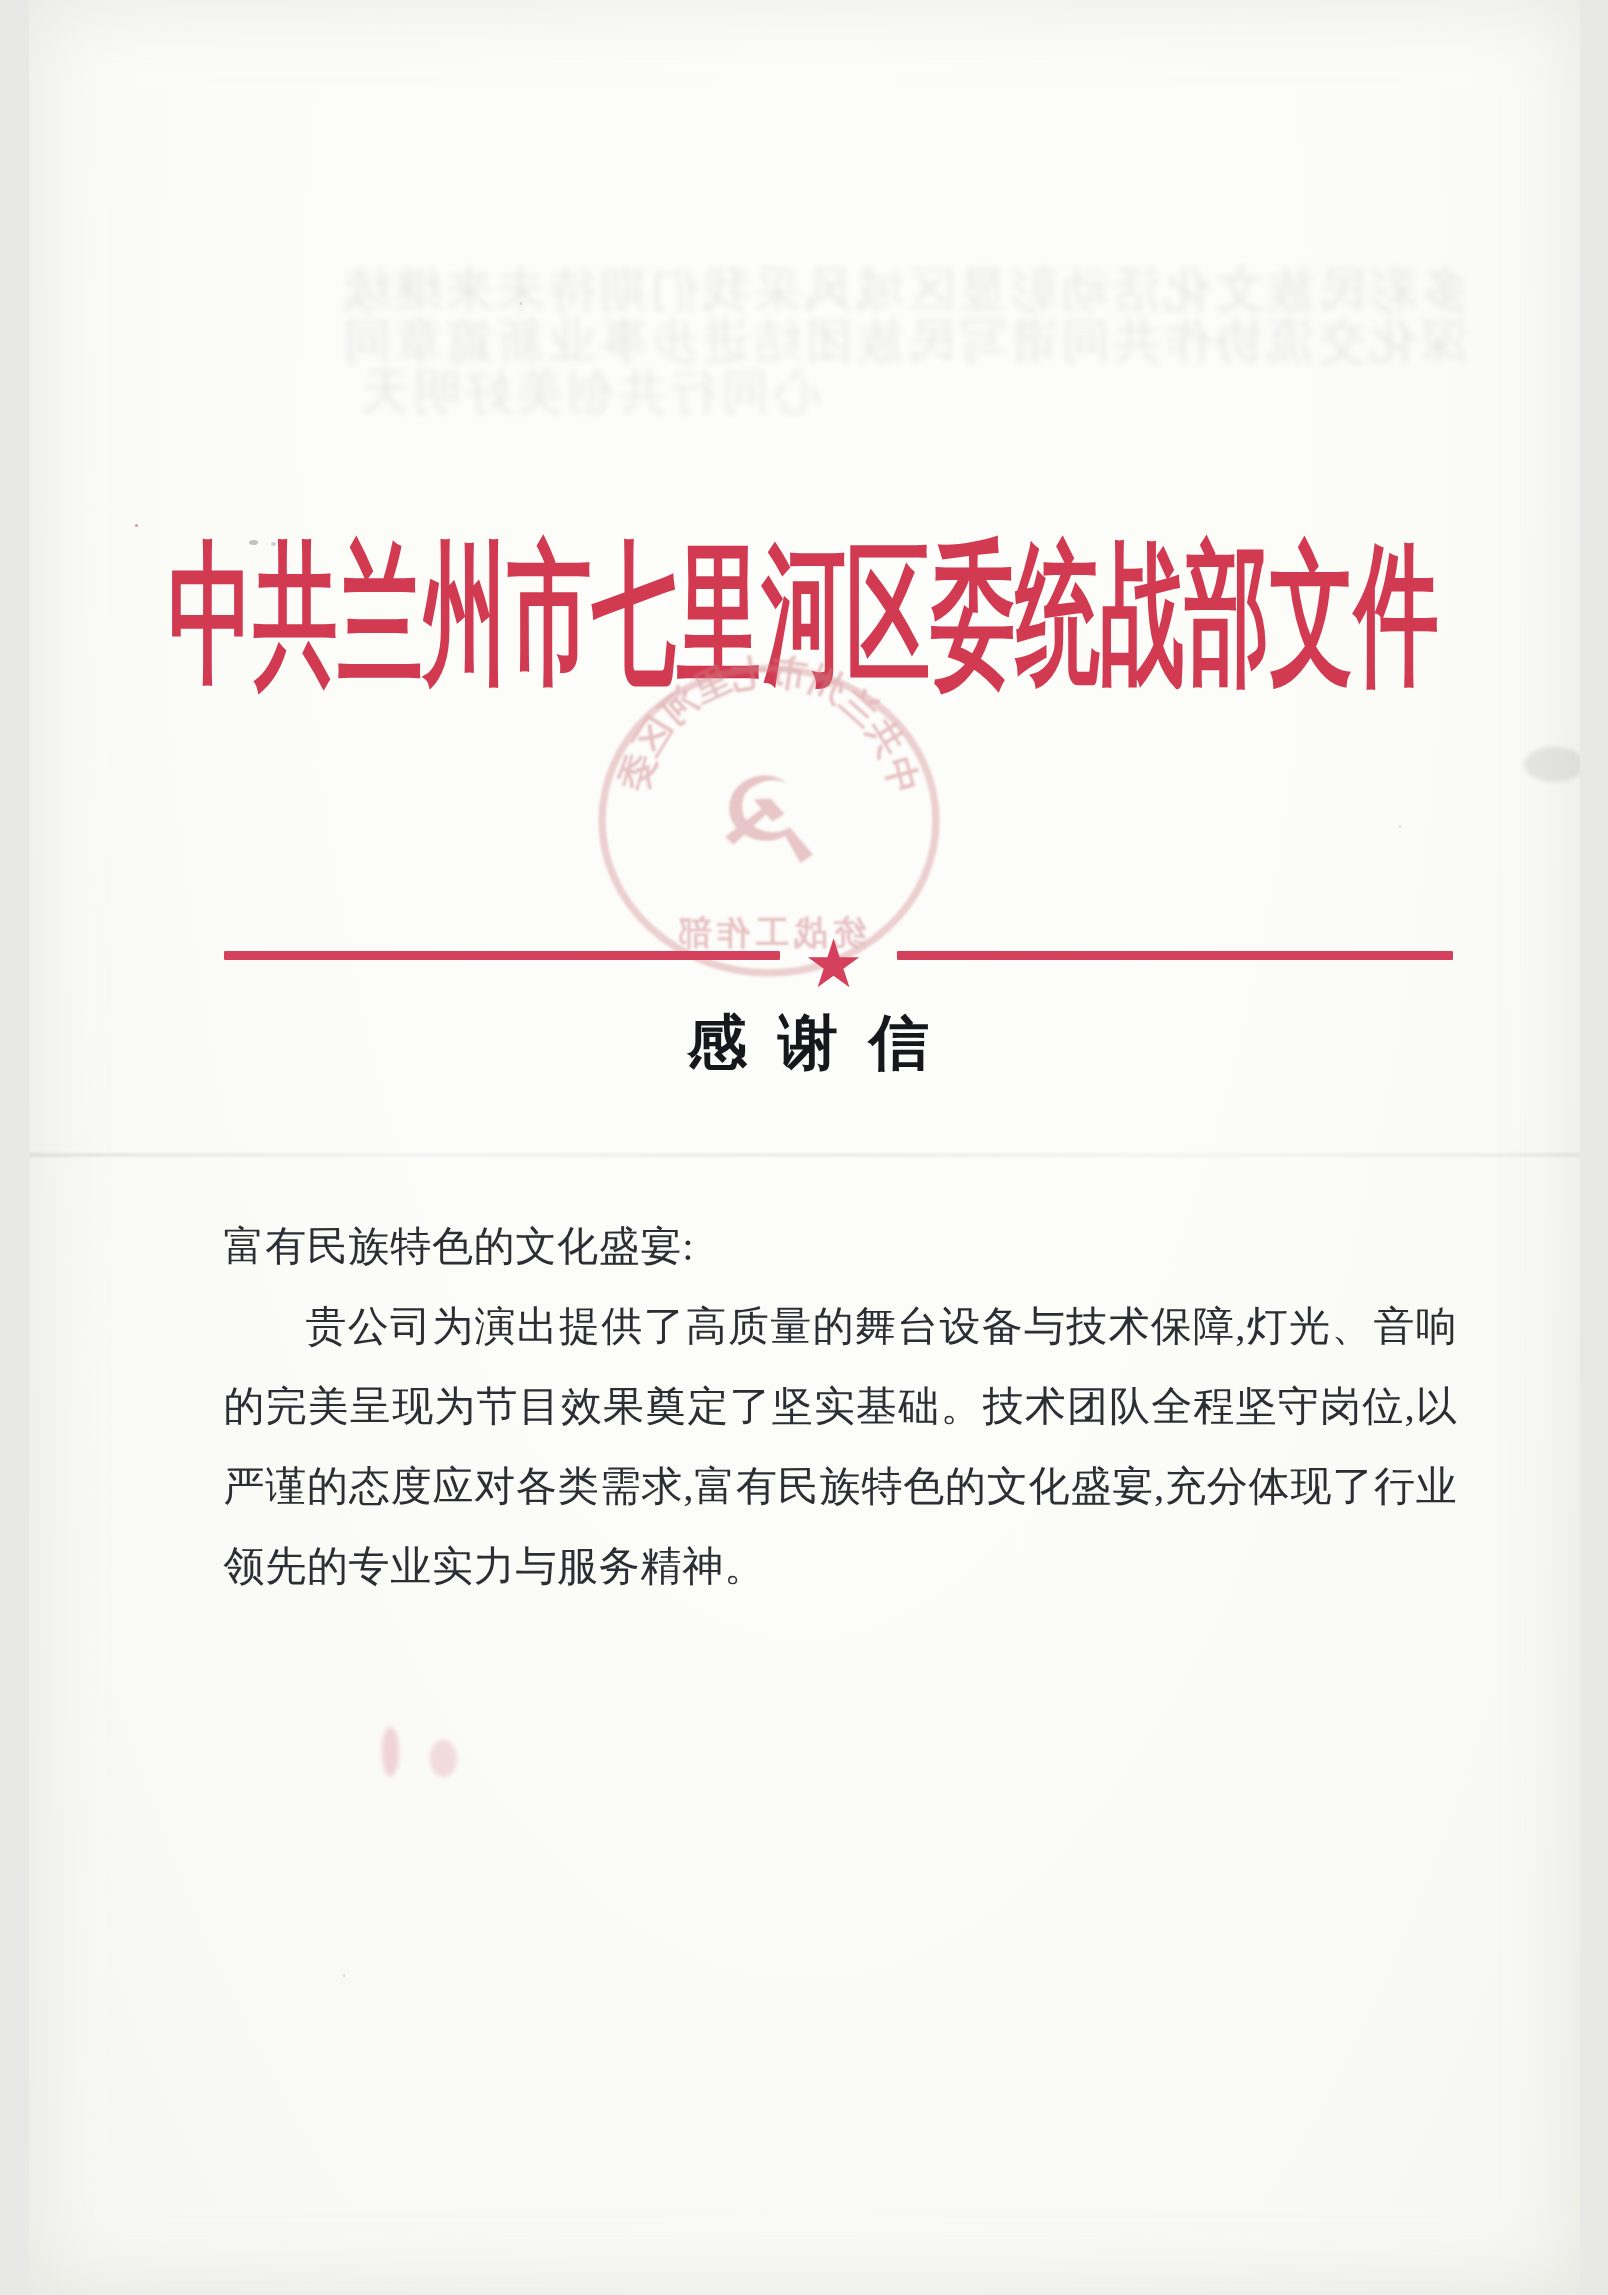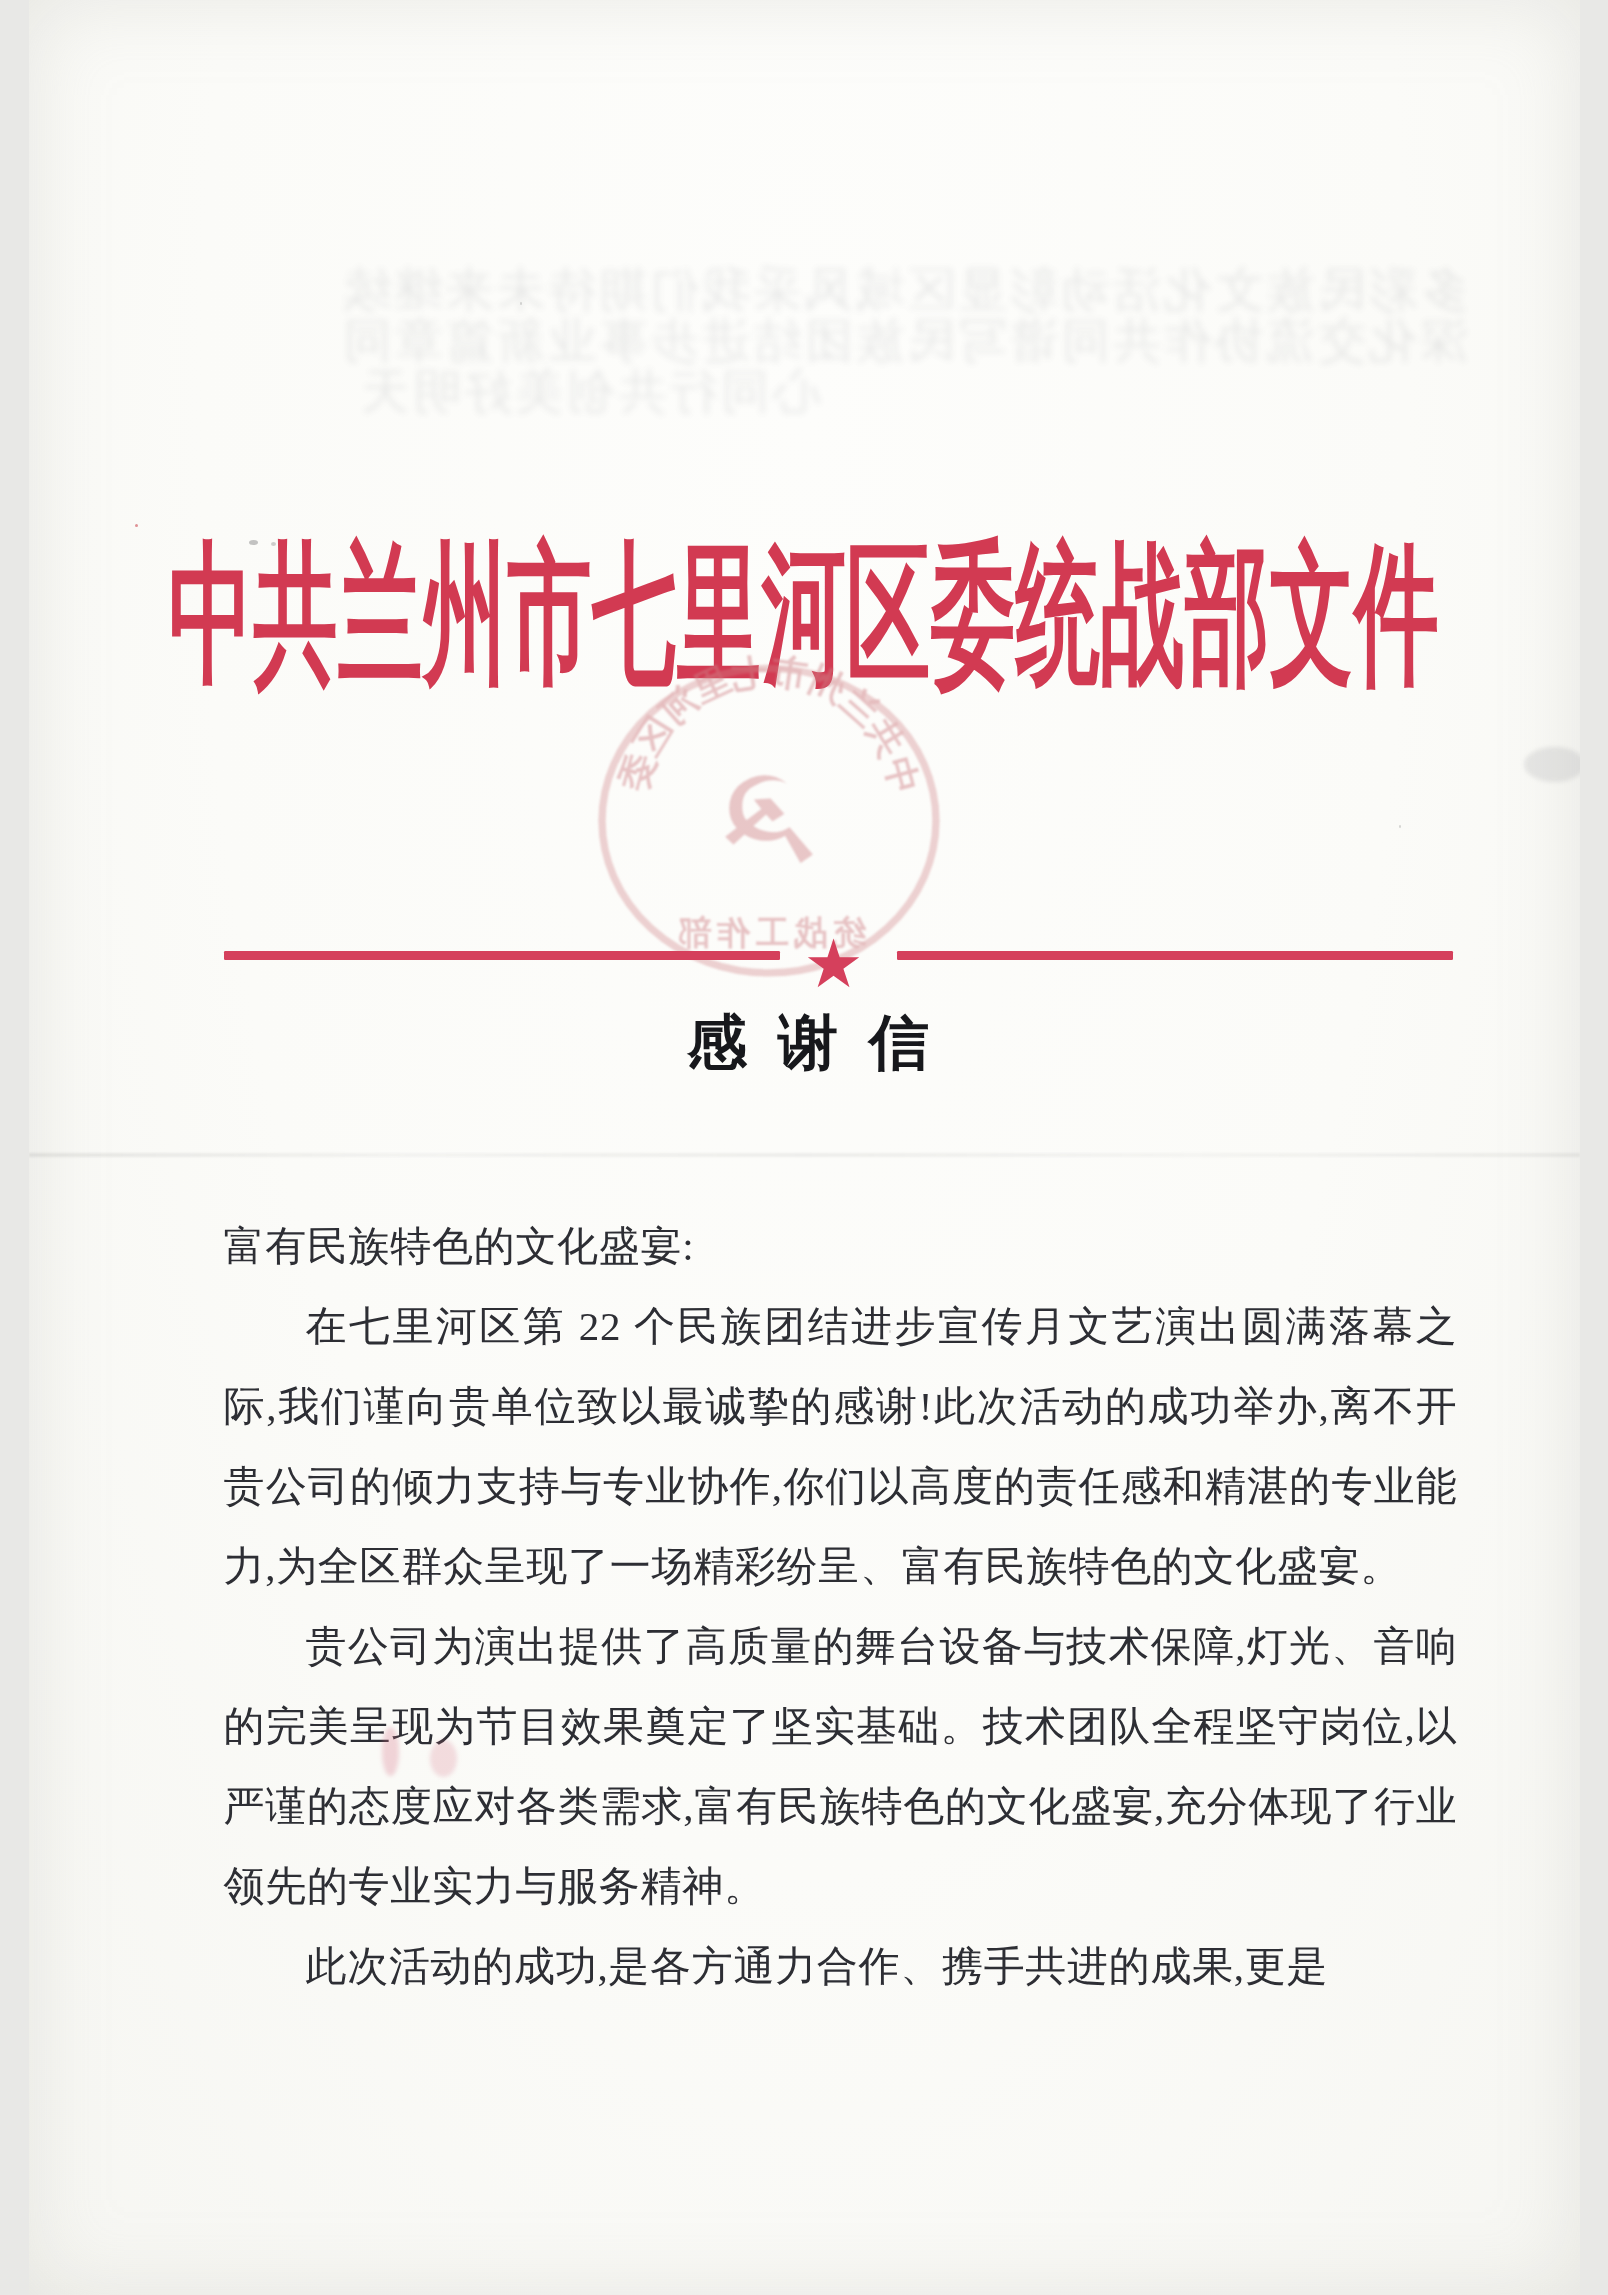--- a/index.html
+++ b/index.html
@@ -113,23 +113,21 @@
   </svg>
 
   <div class="rule left"></div>
   <div class="rule right"></div>
   <div class="star">★</div>
 
   <div class="letter-title">感谢信</div>
 
   <div class="body-text">
     <p class="salutation">富有民族特色的文化盛宴:</p>
-    <p>在七里河区第 22 个民族团结进步宣传月文艺演出圆满落幕之际,我们谨向贵单位致以最诚挚的感谢!此次活动的成功举办,离不开贵公司的倾力支持与专业协作,你们以高度的责任感和精湛的专业能力,为全区群众呈现了一场精彩纷呈、富有民族特色的文化盛宴。</p>
     <p>贵公司为演出提供了高质量的舞台设备与技术保障,灯光、音响的完美呈现为节目效果奠定了坚实基础。技术团队全程坚守岗位,以严谨的态度应对各类需求,富有民族特色的文化盛宴,充分体现了行业领先的专业实力与服务精神。</p>
-    <p>此次活动的成功,是各方通力合作、携手共进的成果,更是</p>
   </div>
 
   <div class="crease" style="top:1153px;"></div>
 
   <div class="speck" style="left:106px;top:524px;width:3.3px;height:3.3px;background:rgba(200,60,70,0.55);"></div>
   <div class="speck" style="left:220px;top:540px;width:9.4px;height:5.3px;background:rgba(110,110,110,0.4);"></div>
   <div class="speck" style="left:242px;top:542px;width:5.3px;height:4px;background:rgba(120,120,120,0.35);"></div>
   <div class="speck" style="left:491px;top:302px;width:2.7px;height:2.7px;background:rgba(130,130,130,0.3);"></div>
   <div class="speck" style="left:1370px;top:825px;width:2.7px;height:2.7px;background:rgba(130,130,130,0.3);"></div>
   <div class="speck" style="left:860px;top:1330px;width:2.7px;height:2.7px;background:rgba(130,130,130,0.28);"></div>

